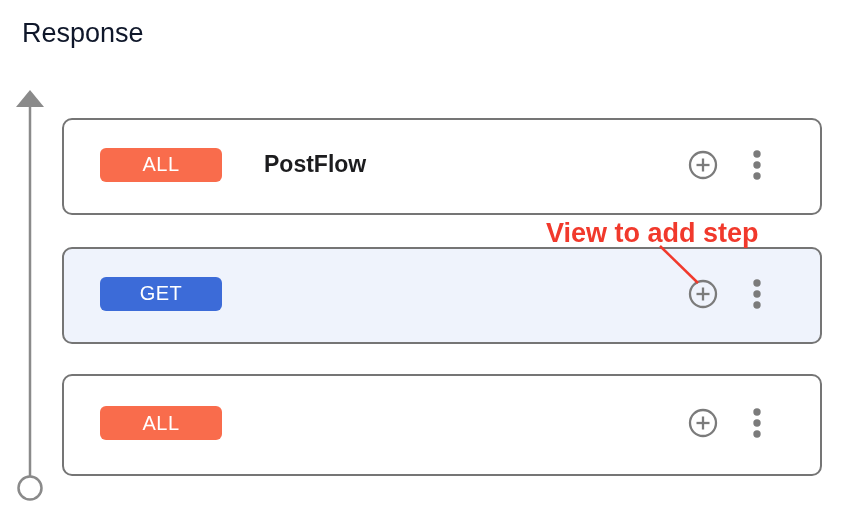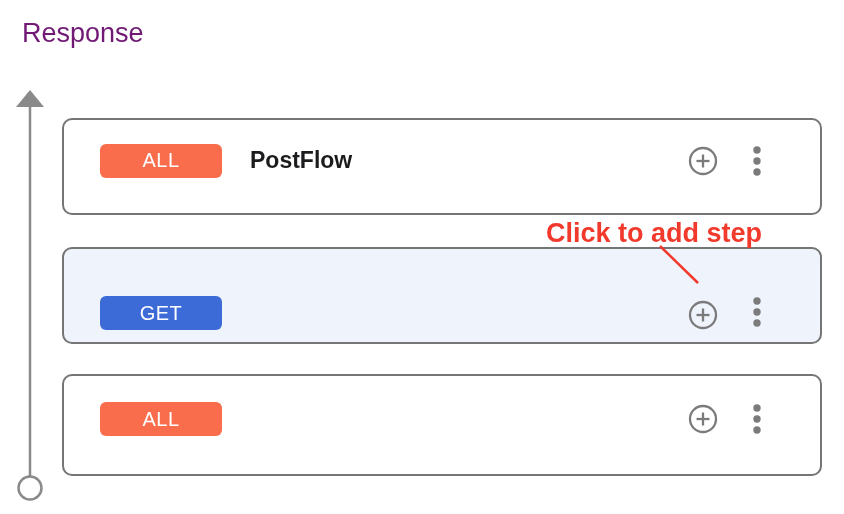--- a/index.html
+++ b/index.html
@@ -8,61 +8,61 @@
     background: #ffffff;
     font-family: "Liberation Sans", sans-serif;
     overflow: hidden;
     position: relative;
   }
   .page-title {
     position: absolute;
     left: 22px; top: 18px;
     font-size: 27px;
     font-weight: 400;
-    color: #701a75;
+    color: #0f172a;
   }
   .lane-arrow {
     position: absolute;
     left: 0; top: 0;
     width: 64px; height: 514px;
   }
   .flow-card {
     position: absolute;
     left: 62px;
     width: 760px;
     background: #ffffff;
     border: 2px solid var(--card-border, #757575);
     border-radius: 10px;
     display: flex;
     align-items: center;
-    padding: 0 58px 12px 36px;
+    padding: 0 58px 4px 36px;
     cursor: pointer;
   }
   .flow-card.selected {
     background: var(--selected-card-bg, #EFF3FC);
   }
   .card-1 { top: 118px; height: 97px; }
-  .card-2 { top: 247px; height: 97px; align-items: flex-end; }
+  .card-2 { top: 247px; height: 97px; }
   .card-3 { top: 374px; height: 102px; }
   .method-badge {
     min-width: 122px;
     height: 34px;
     border-radius: 6px;
     display: flex;
     align-items: center;
     justify-content: center;
     color: #ffffff;
     font-size: 20px;
     font-weight: 500;
     letter-spacing: 0.5px;
   }
   .badge-all { background: var(--badge-all, #F96C4C); }
   .badge-get { background: var(--badge-get, #3C6BD8); }
   .flow-label {
-    margin-left: 28px;
+    margin-left: 42px;
     font-size: 23px;
     font-weight: 700;
     color: #1c1c1e;
   }
   .add-step-button {
     margin-left: auto;
     width: 30px; height: 30px;
     background: none; border: none; padding: 0;
     cursor: pointer;
     display: flex; align-items: center; justify-content: center;
@@ -150,16 +150,16 @@
   </button>
   <button class="more-options-button">
     <svg width="10" height="36" viewBox="0 0 10 36">
       <circle cx="5" cy="7" r="3.7" fill="#7B7B7B"></circle>
       <circle cx="5" cy="18" r="3.7" fill="#7B7B7B"></circle>
       <circle cx="5" cy="29" r="3.7" fill="#7B7B7B"></circle>
     </svg>
   </button>
 </div>
 
-<div class="annotation-text">Click to add step</div>
+<div class="annotation-text">View to add step</div>
 <svg class="annotation-line" viewBox="0 0 844 514">
   <line x1="660" y1="246" x2="698" y2="283" stroke="#F1392C" stroke-width="2.5"></line>
 </svg>
 
 </body></html>

